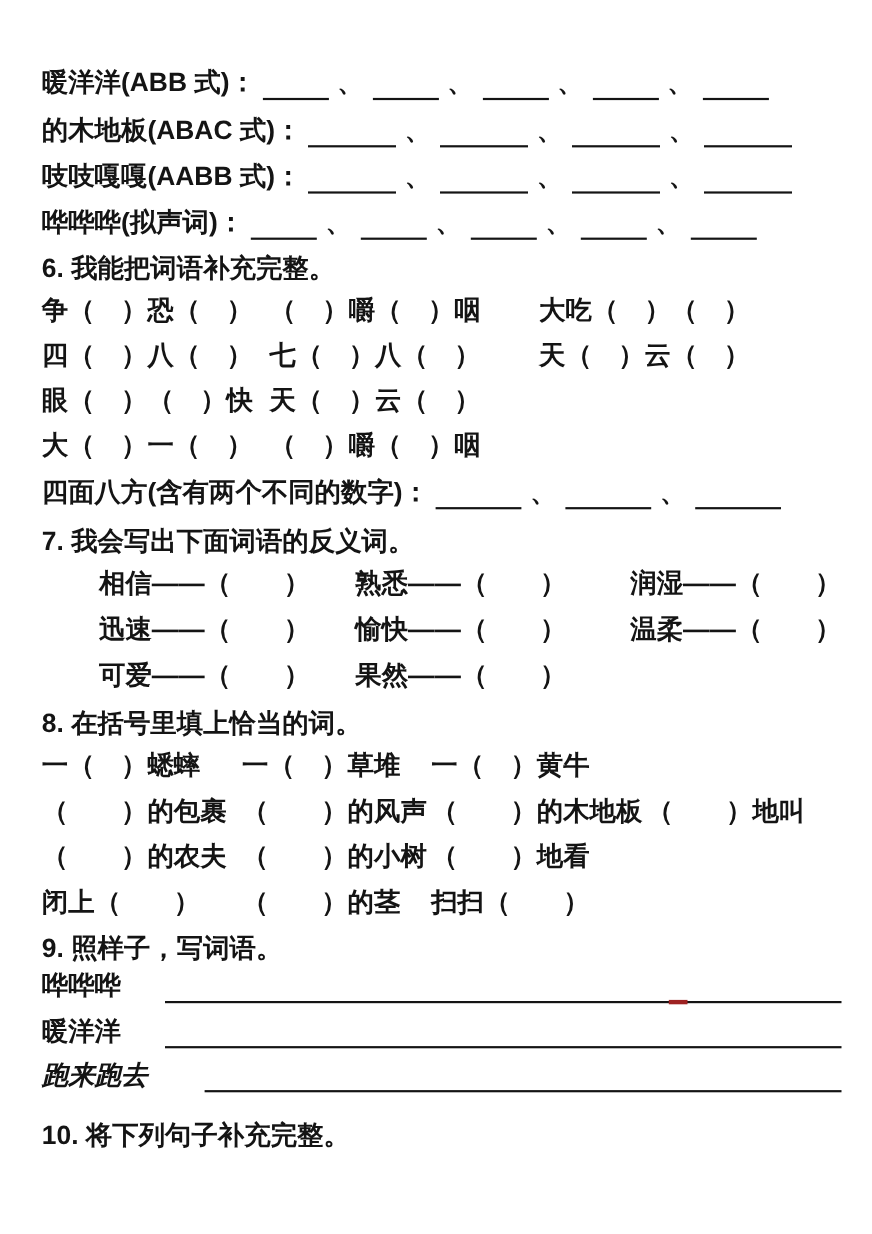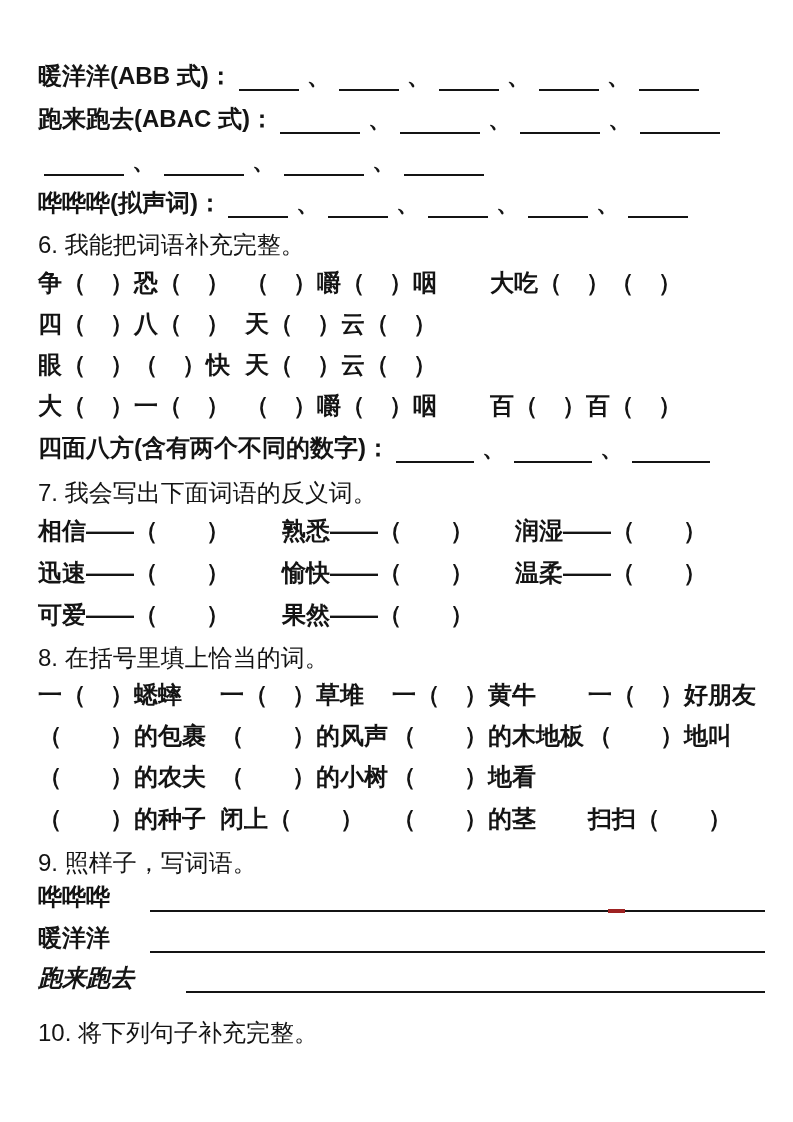--- a/index.html
+++ b/index.html
@@ -1,31 +1,31 @@
 <!DOCTYPE html>
 <html><head>
 <meta charset="utf-8">
 <style>
   html,body{margin:0;padding:0;background:#ffffff;}
   body{width:793px;height:1122px;position:relative;overflow:hidden;
        font-family:"Liberation Sans","DejaVu Sans",sans-serif;color:#141414;}
   .page{position:absolute;inset:0;font-size:24px;line-height:1.25;}
   .row{position:absolute;left:38px;right:28px;height:36px;display:flex;
        align-items:flex-end;white-space:nowrap;}
-  .hdr{font-weight:400;}
+  .hdr{font-weight:700;}
   .lbl,.cell,.lbl9{font-weight:600;}
   .blanks{display:inline-flex;align-items:flex-end;margin-left:6px;}
   .bl{display:inline-block;height:24px;border-bottom:2px solid #141414;}
   .bwA .bl{width:60px;}   
   .bwB .bl{width:80px;}   
   .bwC .bl{width:78px;}   
   .sep{padding:0 8px;font-weight:600;}
   .g3a{display:grid;grid-template-columns:207px 245px auto;align-items:end;}
-  .g3b{display:grid;grid-template-columns:244px 233px auto;align-items:end;}
-  .g4{display:grid;grid-template-columns:182px 172px 196px auto;align-items:end;font-family:Liberation Mono, monospace;}
+  .g3b{display:grid;grid-template-columns:244px 233px auto;align-items:end;text-align:right;}
+  .g4{display:grid;grid-template-columns:182px 172px 196px auto;align-items:end;}
   .lbl9{display:inline-block;width:112px;}
   .lbl9.wide{width:148px;font-style:italic;}
   .u9{position:relative;flex:1;align-self:flex-end;height:28px;
       border-bottom:2px solid #141414;}
   .redmark{position:absolute;left:74.4%;bottom:-3px;width:17px;height:4px;
       background:#9e2222;}
 </style>
 </head>
 <body>
 
@@ -39,32 +39,33 @@
         <span class="bl"></span>
         <span class="sep">、</span>
         <span class="bl"></span>
         <span class="sep">、</span>
         <span class="bl"></span>
         <span class="sep">、</span>
         <span class="bl"></span>
       </span>
   </div>
   <div class="row" style="top:98px">
-    <span class="lbl">跑来跑去(ABAC 式)：</span>
+    <span class="lbl">的木地板(ABAC 式)：</span>
     <span class="blanks bwB">
         <span class="bl"></span>
         <span class="sep">、</span>
         <span class="bl"></span>
         <span class="sep">、</span>
         <span class="bl"></span>
         <span class="sep">、</span>
         <span class="bl"></span>
       </span>
   </div>
   <div class="row" style="top:140px">
+    <span class="lbl">吱吱嘎嘎(AABB 式)：</span>
     <span class="blanks bwB">
         <span class="bl"></span>
         <span class="sep">、</span>
         <span class="bl"></span>
         <span class="sep">、</span>
         <span class="bl"></span>
         <span class="sep">、</span>
         <span class="bl"></span>
       </span>
   </div>
@@ -86,30 +87,30 @@
   <div class="row hdr" style="top:224px">
     <span>6. 我能把词语补充完整。</span>
   </div>
   <div class="row g3a" style="top:262px">
     <span class="cell">争（　）恐（　）</span>
     <span class="cell">（　）嚼（　）咽</span>
     <span class="cell">大吃（　）（　）</span>
   </div>
   <div class="row g3a" style="top:303px">
     <span class="cell">四（　）八（　）</span>
+    <span class="cell">七（　）八（　）</span>
     <span class="cell">天（　）云（　）</span>
   </div>
   <div class="row g3a" style="top:344px">
     <span class="cell">眼（　）（　）快</span>
     <span class="cell">天（　）云（　）</span>
   </div>
   <div class="row g3a" style="top:385px">
     <span class="cell">大（　）一（　）</span>
     <span class="cell">（　）嚼（　）咽</span>
-    <span class="cell">百（　）百（　）</span>
   </div>
   <div class="row" style="top:427px">
     <span class="lbl">四面八方(含有两个不同的数字)：</span>
     <span class="blanks bwC">
         <span class="bl"></span>
         <span class="sep">、</span>
         <span class="bl"></span>
         <span class="sep">、</span>
         <span class="bl"></span>
       </span>
@@ -133,35 +134,33 @@
     <span class="cell">果然——（　　）</span>
   </div>
 
   <div class="row hdr" style="top:637px">
     <span>8. 在括号里填上恰当的词。</span>
   </div>
   <div class="row g4" style="top:676px">
     <span class="cell">一（　）蟋蟀</span>
     <span class="cell">一（　）草堆</span>
     <span class="cell">一（　）黄牛</span>
-    <span class="cell">一（　）好朋友</span>
   </div>
   <div class="row g4" style="top:717px">
     <span class="cell">（　　）的包裹</span>
     <span class="cell">（　　）的风声</span>
     <span class="cell">（　　）的木地板</span>
     <span class="cell">（　　）地叫</span>
   </div>
   <div class="row g4" style="top:758px">
     <span class="cell">（　　）的农夫</span>
     <span class="cell">（　　）的小树</span>
     <span class="cell">（　　）地看</span>
   </div>
   <div class="row g4" style="top:800px">
-    <span class="cell">（　　）的种子</span>
     <span class="cell">闭上（　　）</span>
     <span class="cell">（　　）的茎</span>
     <span class="cell">扫扫（　　）</span>
   </div>
 
   <div class="row hdr" style="top:842px">
     <span>9. 照样子，写词语。</span>
   </div>
   <div class="row" style="top:876px">
     <span class="lbl9">哗哗哗</span>

